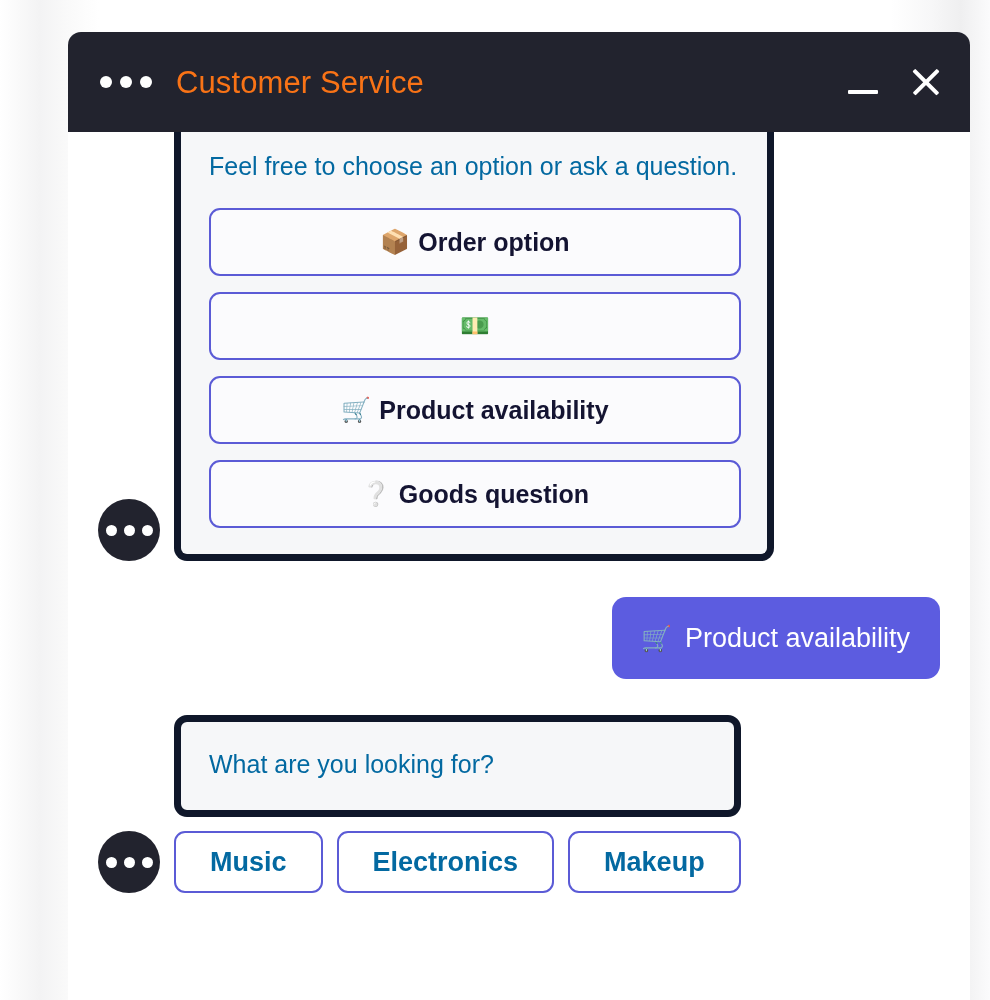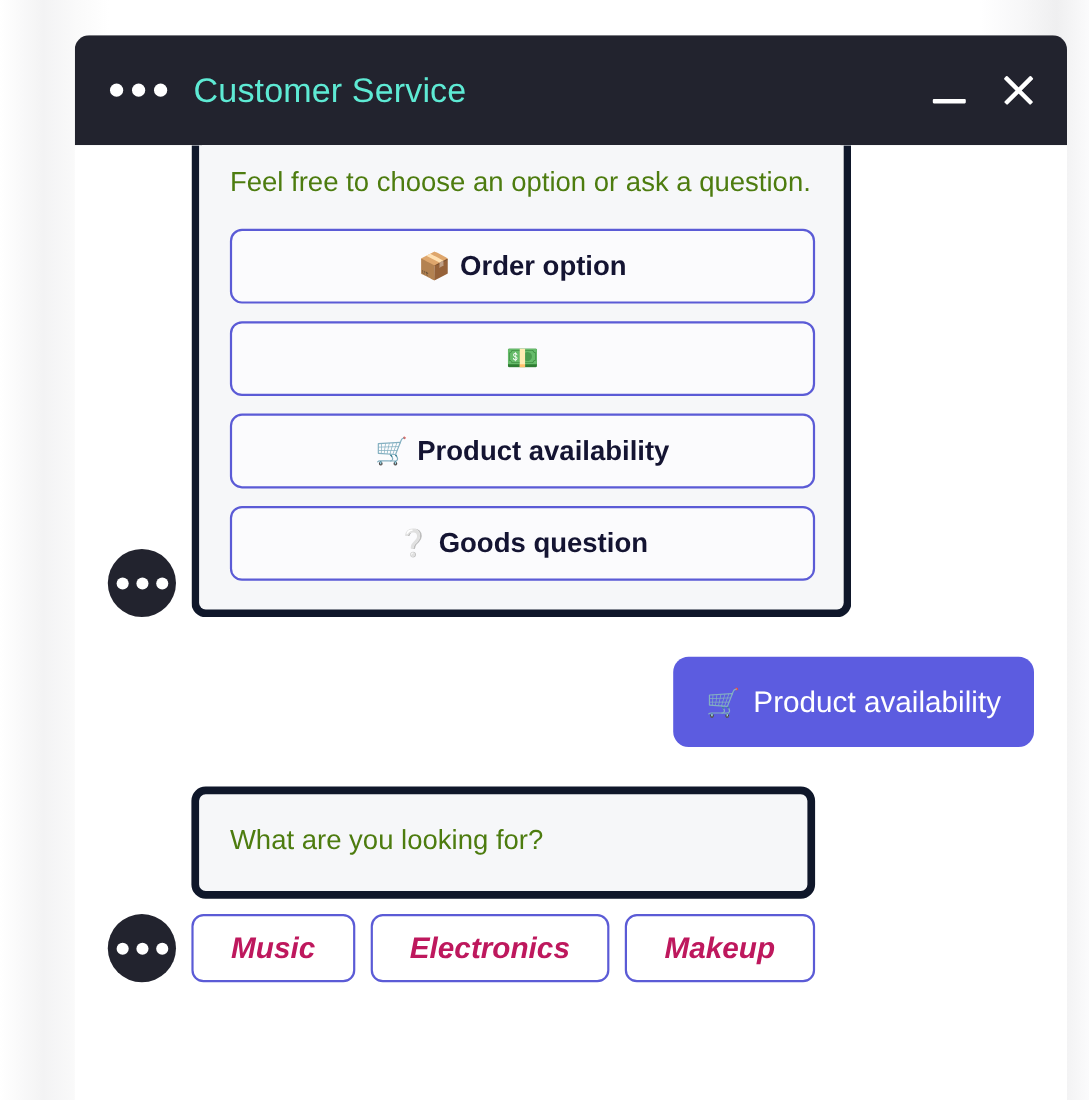--- a/index.html
+++ b/index.html
@@ -59,21 +59,21 @@
   }
   .header-dots i {
     display: block;
     width: 12px;
     height: 12px;
     border-radius: 50%;
     background: #ffffff;
   }
 
   .chat-title {
-    color: #5eead4;
+    color: #f97316;
     font-size: 31px;
     font-weight: 400;
     letter-spacing: 0.1px;
     line-height: 1;
     white-space: nowrap;
   }
 
   .header-controls {
     margin-left: auto;
     display: flex;
@@ -164,21 +164,21 @@
     background: #f6f7f9;
     border: 7px solid #0f172a;
     border-radius: 13px;
     padding: 22px 28px 26px 28px;
     max-width: 600px;
   }
 
   .bubble-text {
     font-size: 25px;
     line-height: 1.6;
-    color: #4d7c0f;
+    color: #0369a1;
   }
 
   
   .card-clipped {
     border-radius: 0 0 13px 13px;
     border-top: none;
     padding-top: 14px;
     margin-top: 0;
   }
 
@@ -234,32 +234,31 @@
     display: flex;
     flex-wrap: wrap;
     gap: 14px;
     max-width: 600px;
     margin-top: 14px;
   }
   .chip {
     background: #ffffff;
     border: 2px solid #5b5bd6;
     border-radius: 11px;
-    color: #be185d;
+    color: #0369a1;
     font-size: 27px;
     font-weight: bold;
     font-family: "Liberation Sans", sans-serif;
     padding: 0 34px;
     height: 62px;
     display: flex;
     align-items: center;
     justify-content: center;
     cursor: pointer;
     line-height: 1;
-    font-style: italic;
   }
   .spacer-36 { height: 36px; }
 </style>
 </head>
 <body>
 
 <div class="page-backdrop"></div>
 
 <div class="chat-window">
 

